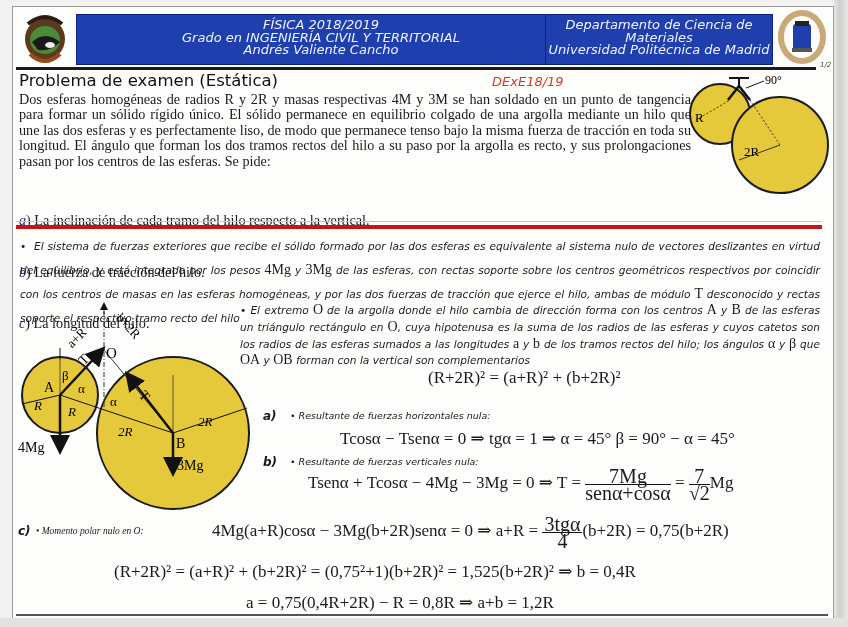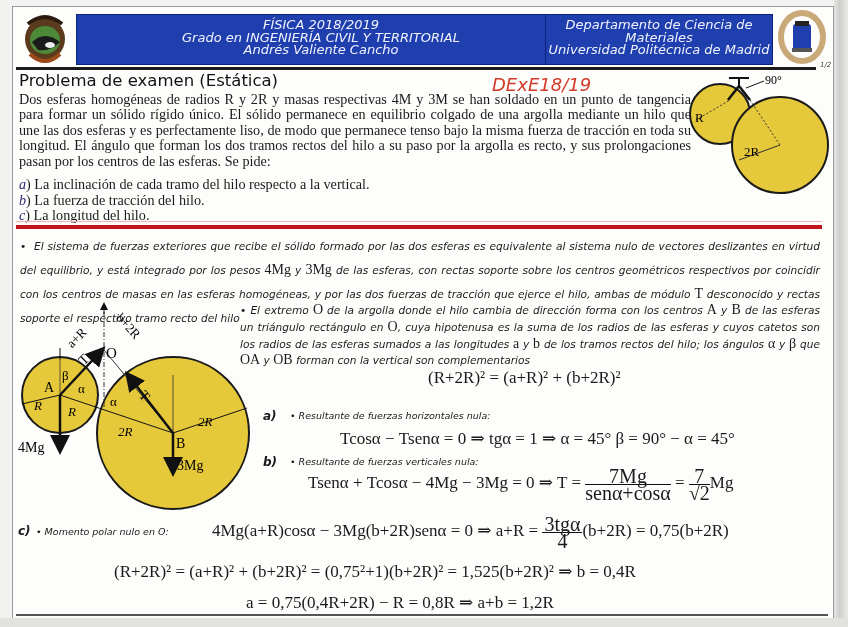--- a/index.html
+++ b/index.html
@@ -11,25 +11,25 @@
   .logo-left{position:absolute;left:20px;top:12px;width:50px;height:52px;}
   .logo-right{position:absolute;left:778px;top:10px;width:48px;height:56px;}
   .banner{position:absolute;background:#1f3fae;color:#f1f3ff;font-family:"DejaVu Sans",sans-serif;font-style:italic;font-size:13px;text-align:center;line-height:12.5px;border:1px solid #0c2280;}
   .banner-left{left:76px;top:14px;width:488px;height:49px;}
   .banner-right{left:545px;top:14px;width:226px;height:49px;}
   .banner .lines{padding-top:4px;}
   .page-num{position:absolute;left:820px;top:61px;font-size:7px;font-family:"DejaVu Sans",sans-serif;color:#444;font-style:italic;}
   .rule-black{position:absolute;left:16px;top:67px;width:800px;height:3px;background:#1b1b1b;}
   
   .prob-title{position:absolute;left:19px;top:71px;font-family:"DejaVu Sans",sans-serif;font-size:16.5px;color:#111;text-align:center;}
-  .prob-code{position:absolute;left:492px;top:74px;font-family:"DejaVu Sans",sans-serif;font-style:italic;font-size:18px;color:#d23a2a;}
+  .prob-code{position:absolute;left:492px;top:74px;font-family:"DejaVu Sans",sans-serif;font-style:italic;font-size:13px;color:#d23a2a;}
   .prob-text{position:absolute;left:19px;top:92px;width:672px;font-size:14.2px;line-height:15.4px;text-align:justify;}
   .prob-text p{margin:0;}
   .qlist{position:absolute;left:19px;top:177px;font-size:14.2px;line-height:15.5px;}
-  .qlist div{white-space:nowrap;}
+  .qlist div{white-space:nowrap;margin-top:36px;}
   .qlist .ql{font-style:italic;color:#2a2a70;}
   .rule-red{position:absolute;left:16px;top:225px;width:806px;height:4px;background:#c0161b;}
   .sep-top{position:absolute;left:16px;top:221px;width:806px;height:1px;background:#f1b3b3;}
   
   .sans-i{font-family:"DejaVu Sans",sans-serif;font-style:italic;}
   .sol1{position:absolute;left:20px;top:234px;width:800px;font-size:10.6px;line-height:24px;text-align:justify;}
   .sol1 .b{display:inline-block;width:14px;}
   .math{font-family:"Liberation Serif","DejaVu Serif",serif;font-style:normal;font-size:14px;}
   .sol2{position:absolute;left:240px;top:302px;width:580px;font-size:10.6px;line-height:15.8px;text-align:justify;}
   .eq{position:absolute;font-family:"Liberation Serif","DejaVu Serif",serif;font-size:17px;white-space:nowrap;}
@@ -171,20 +171,20 @@
 <div class="note" style="left:290px;top:410px;">• Resultante de fuerzas horizontales nula:</div>
 <div class="eq" style="left:340px;top:428px;">Tcosα − Tsenα = 0  ⇒  tgα = 1  ⇒  α = 45°   β = 90° − α = 45°</div>
 
 <div class="lab" style="left:263px;top:455px;">b)</div>
 <div class="note" style="left:290px;top:456px;">• Resultante de fuerzas verticales nula:</div>
 <div class="eq" style="left:308px;top:468px;">
   <span>Tsenα + Tcosα − 4Mg − 3Mg = 0  ⇒  T = </span><span class="frac"><span class="n">7Mg</span><span class="d">senα+cosα</span></span><span> = </span><span class="frac"><span class="n">7</span><span class="d">√2</span></span><span>Mg</span>
 </div>
 
 <div class="lab" style="left:18px;top:524px;">c)</div>
-<div class="note" style="left:36px;top:526px;">• Momento polar nulo en O:</div>
+<div class="note" style="left:36px;top:526px;font-family:Liberation Serif, serif;">• Momento polar nulo en O:</div>
 <div class="eq" style="left:212px;top:516px;">
   <span>4Mg(a+R)cosα − 3Mg(b+2R)senα = 0   ⇒  a+R = </span><span class="frac"><span class="n">3tgα</span><span class="d">4</span></span><span>(b+2R) = 0,75(b+2R)</span>
 </div>
 <div class="eq" style="left:114px;top:561px;">(R+2R)² = (a+R)² + (b+2R)² = (0,75²+1)(b+2R)² = 1,525(b+2R)²  ⇒  b = 0,4R</div>
 <div class="eq" style="left:246px;top:592px;">a = 0,75(0,4R+2R) − R = 0,8R  ⇒  a+b = 1,2R</div>
 
 <div class="bottom-rule"></div>
 
 </body></html>

